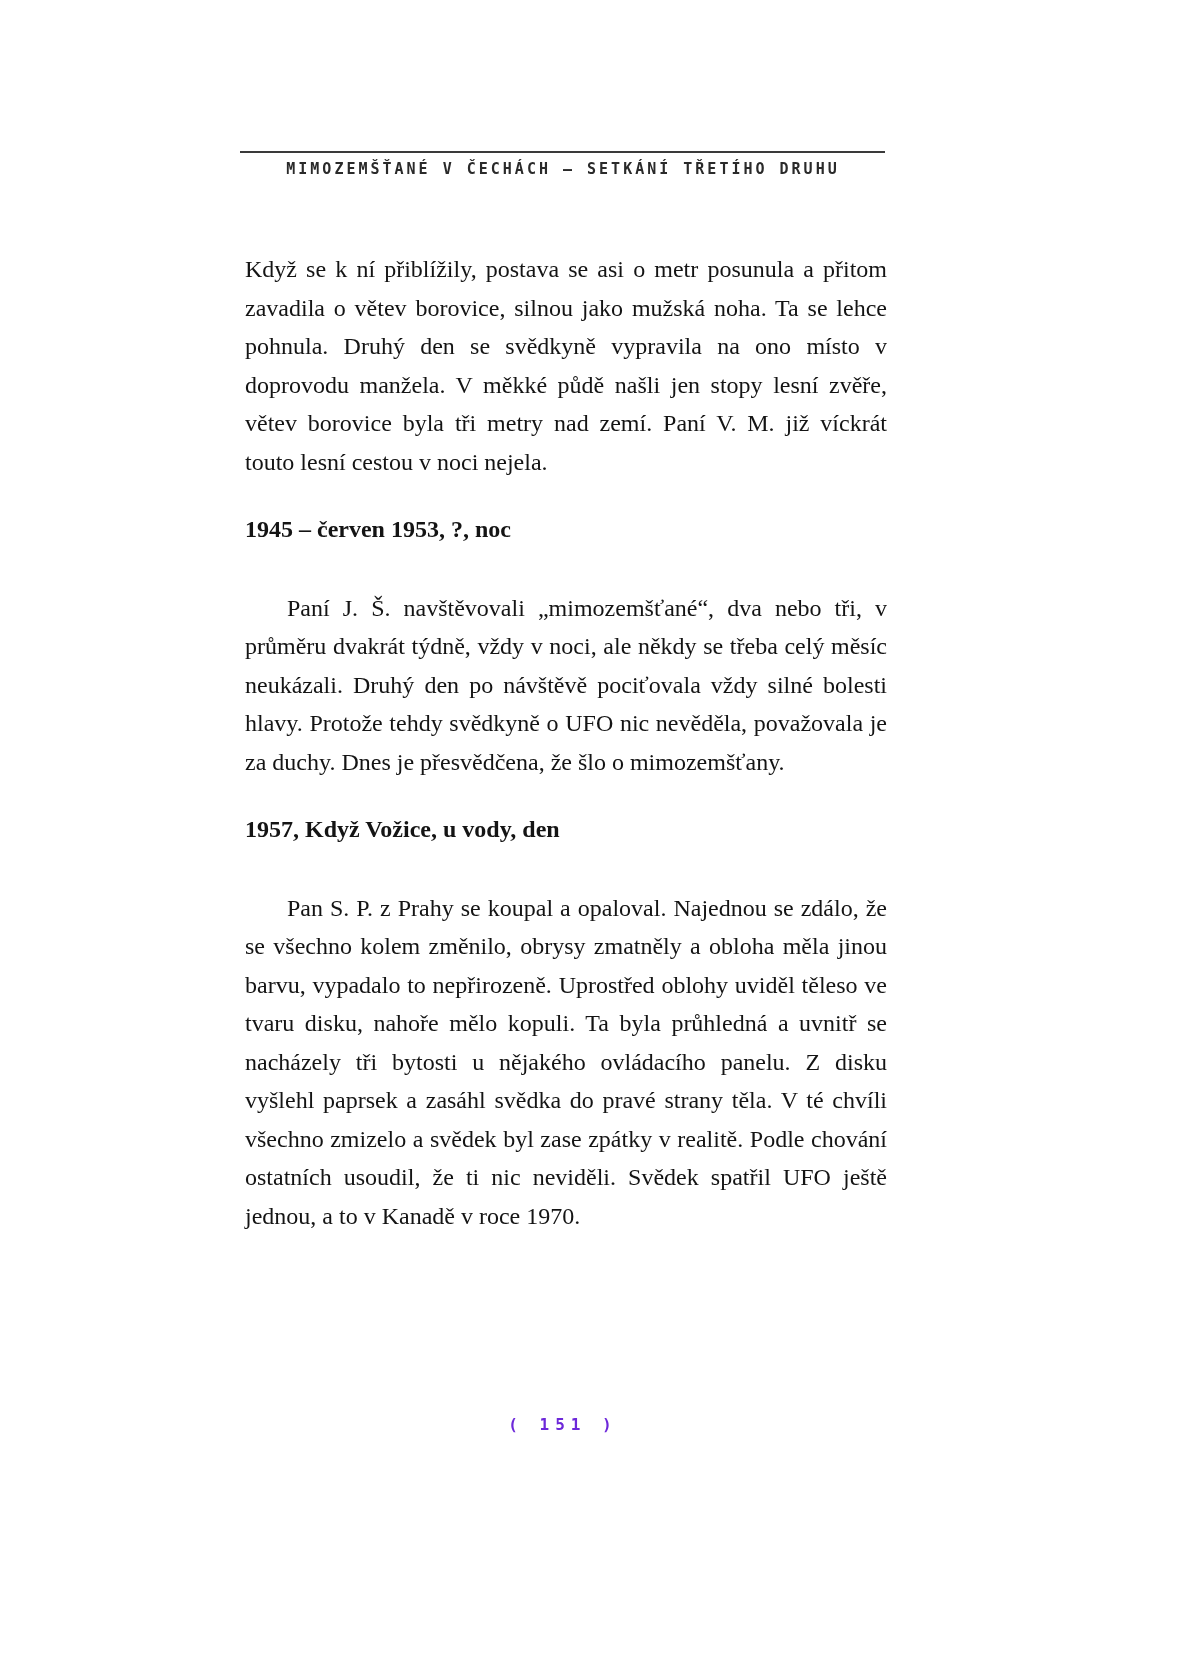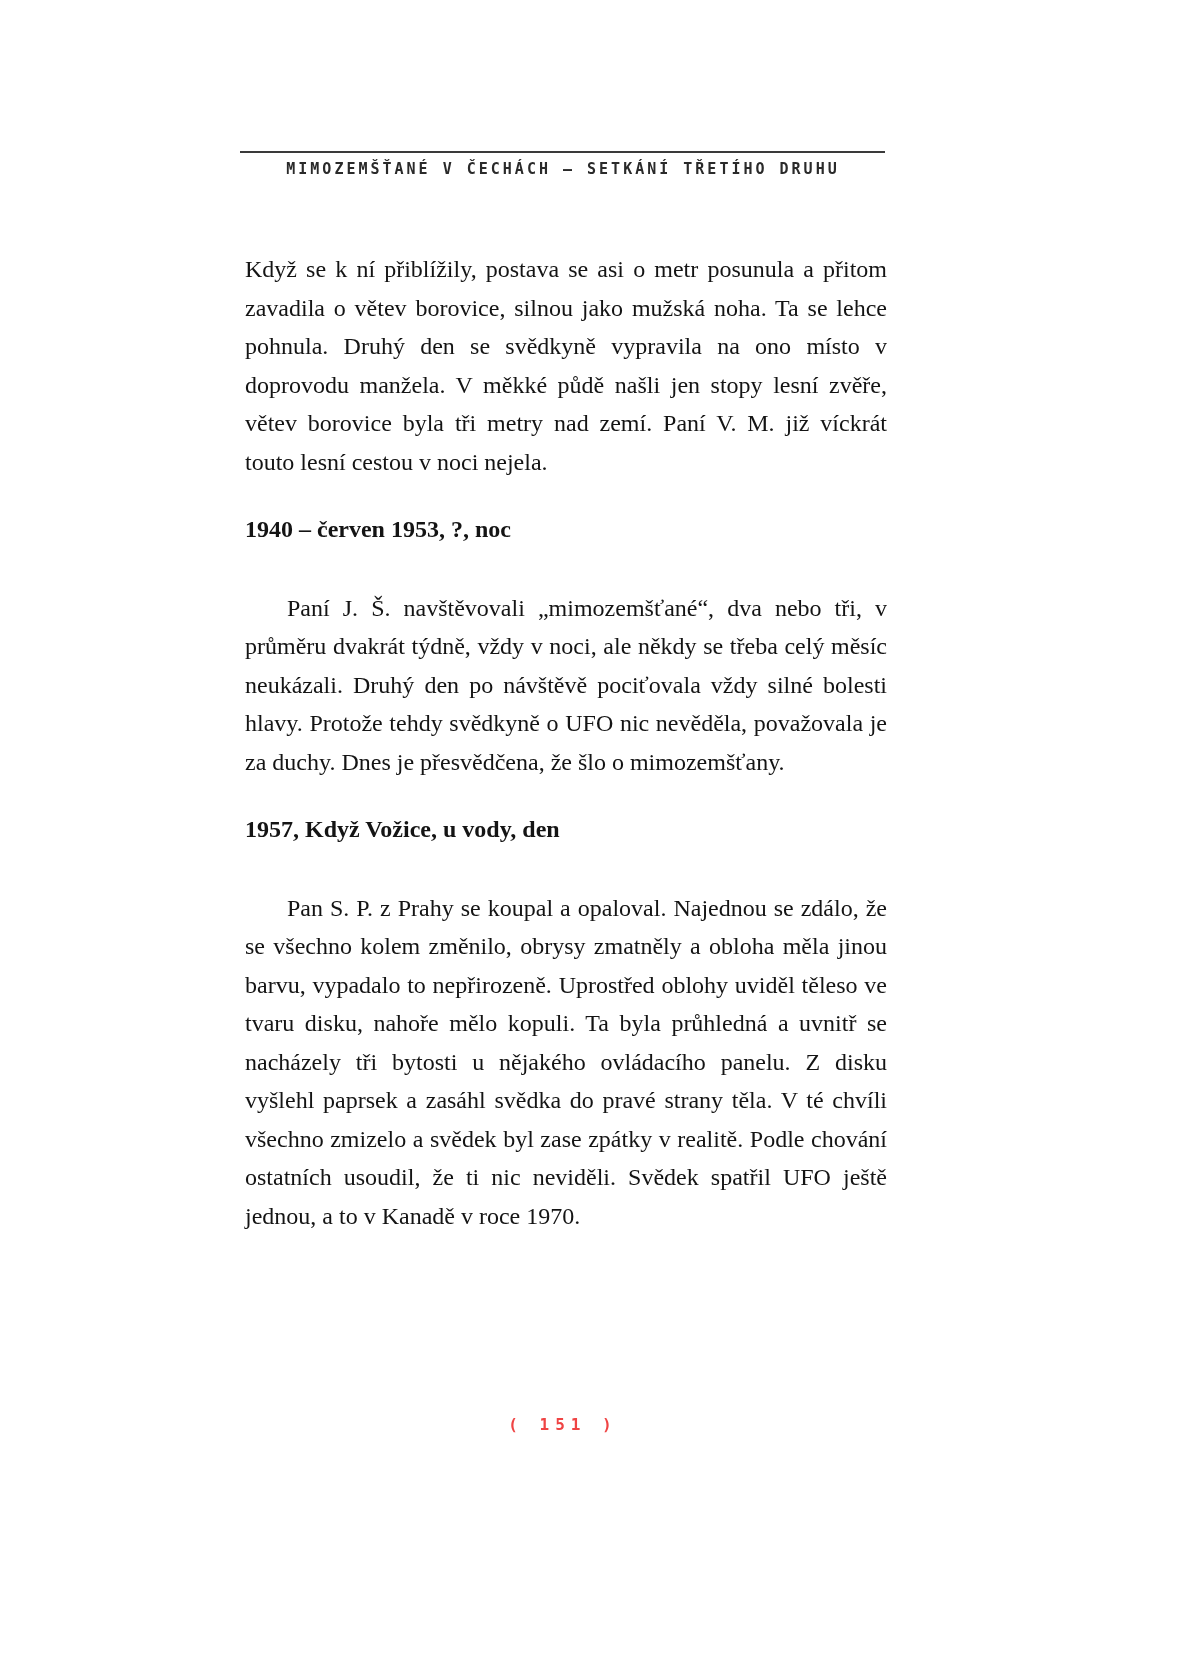--- a/index.html
+++ b/index.html
@@ -65,37 +65,37 @@
   .page-number {
     position: absolute;
     top: 1415px;
     left: 240px;
     width: 646px;
     text-align: center;
     font-family: "DejaVu Sans Mono", monospace;
     font-size: 16px;
     font-weight: bold;
     letter-spacing: 6px;
-    color: #ef4444;
+    color: #6d28d9;
   }
 </style>
 </head>
 <body>
 
 <div class="page">
 
   <div class="running-header">MIMOZEMŠŤANÉ V ČECHÁCH – SETKÁNÍ TŘETÍHO DRUHU</div>
 
   <div class="header-rule"></div>
 
   <div class="text-block">
 
     <p class="para">Když se k ní přiblížily, postava se asi o metr posunula a přitom zavadila o větev borovice, silnou jako mužská noha. Ta se lehce pohnula. Druhý den se svědkyně vypravila na ono místo v doprovodu manžela. V měkké půdě našli jen stopy lesní zvěře, větev borovice byla tři metry nad zemí. Paní V. M. již víckrát touto lesní cestou v noci nejela.</p>
 
-    <h3 class="section-heading">1940 – červen 1953, ?, noc</h3>
+    <h3 class="section-heading">1945 – červen 1953, ?, noc</h3>
 
     <p class="para indented">Paní J. Š. navštěvovali „mimozemšťané“, dva nebo tři, v průměru dvakrát týdně, vždy v noci, ale někdy se třeba celý měsíc neukázali. Druhý den po návštěvě pociťovala vždy silné bolesti hlavy. Protože tehdy svědkyně o UFO nic nevěděla, považovala je za duchy. Dnes je přesvědčena, že šlo o mimozemšťany.</p>
 
     <h3 class="section-heading">1957, Když Vožice, u vody, den</h3>
 
     <p class="para indented">Pan S. P. z Prahy se koupal a opaloval. Najednou se zdálo, že se všechno kolem změnilo, obrysy zmatněly a obloha měla jinou barvu, vypadalo to nepřirozeně. Uprostřed oblohy uviděl těleso ve tvaru disku, nahoře mělo kopuli. Ta byla průhledná a uvnitř se nacházely tři bytosti u nějakého ovládacího panelu. Z disku vyšlehl paprsek a zasáhl svědka do pravé strany těla. V té chvíli všechno zmizelo a svědek byl zase zpátky v realitě. Podle chování ostatních usoudil, že ti nic neviděli. Svědek spatřil UFO ještě jednou, a to v Kanadě v roce 1970.</p>
 
   </div>
 
   <div class="page-number">( 151 )</div>

